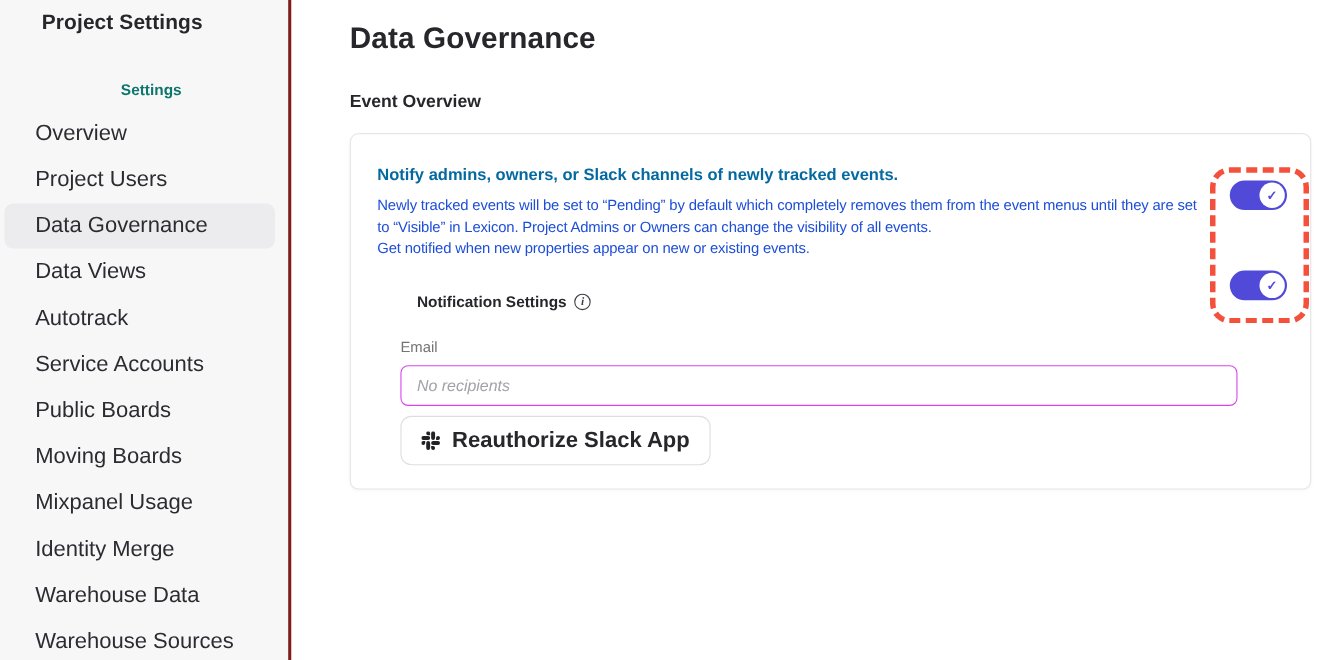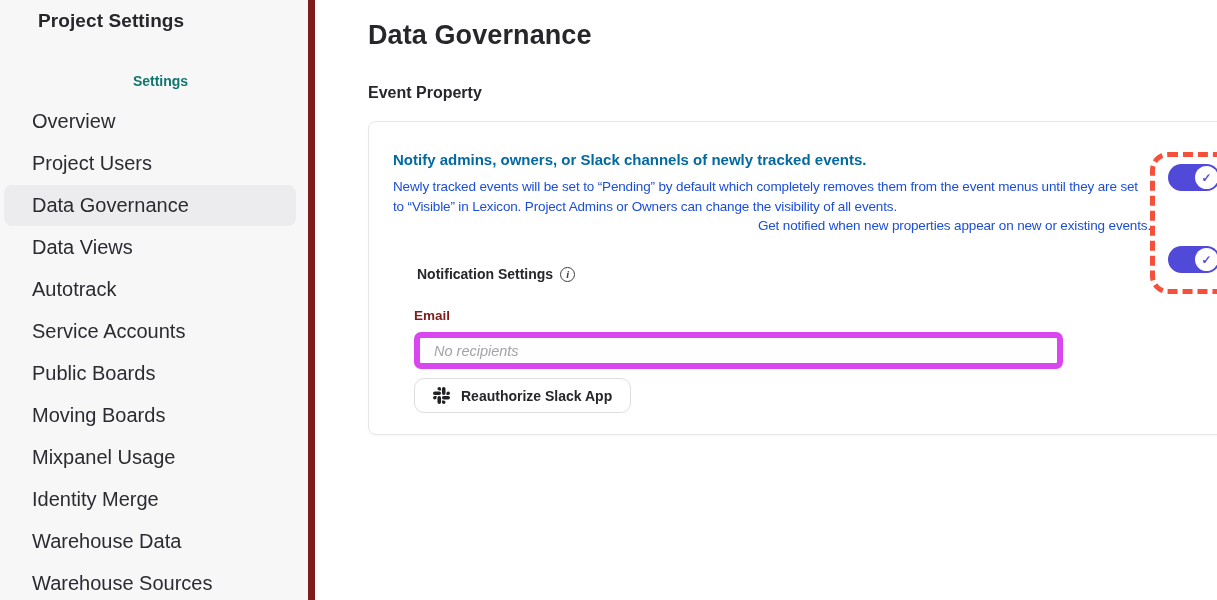--- a/index.html
+++ b/index.html
@@ -7,23 +7,23 @@
   body {
     width: 1217px; height: 600px; overflow: hidden;
     font-family: "Liberation Sans", sans-serif;
     color: #26262b;
     -webkit-font-smoothing: antialiased;
   }
   .app { display: flex; width: 1217px; height: 600px; }
 
   
   .sidebar {
-    width: 315px; flex-shrink: 0; height: 600px;
+    width: 265px; flex-shrink: 0; height: 600px;
     background: #f7f7f8;
-    border-right: 7px solid #7f1d1d;
+    border-right: 3px solid #7f1d1d;
     padding-top: 9px;
   }
   .sidebar-title {
     font-size: 19px; font-weight: 700; color: #26262b;
     margin: 0 0 0 38px; line-height: 23px; letter-spacing: .1px;
   }
   .sidebar-section {
     font-size: 14px; font-weight: 700; color: #0f766e;
     margin: 41px 0 11px 13px; line-height: 17px; text-align: center;
   }
@@ -59,56 +59,56 @@
   .text-col { width: 758px; }
   .row-title {
     font-size: 15px; font-weight: 700; color: #0369a1;
     margin: 0 0 8px; line-height: 18px;
   }
   .row-title.npn { margin: 22px 0 7px; }
   .row-desc {
     font-size: 13.5px; color: #1d4ed8; letter-spacing: -.15px;
     margin: 0; line-height: 20px;
   }
-  .row-desc.single { line-height: 18px; text-align: right; }
+  .row-desc.single { line-height: 18px; }
 
   .settings-group { margin: 31px 0 0 21px; }
   .group-title {
     font-size: 14px; font-weight: 700; color: #26262b;
-    margin: 3px; line-height: 17px; display: flex; align-items: center;
+    margin: 15px; line-height: 17px; display: flex; align-items: center;
   }
   .info-icon {
     display: inline-flex; align-items: center; justify-content: center;
     width: 15px; height: 15px; margin-left: 7px;
     border: 1.4px solid #3e3e44; border-radius: 50%;
     color: #3e3e44; font-size: 10.5px; font-weight: 600;
     font-family: "Liberation Serif", serif; font-style: italic;
     cursor: pointer;
   }
   .info-icon::after { content: "i"; }
 
   .field-label {
-    font-size: 13.5px; color: #7f1d1d; font-weight: 700;
+    font-size: 13.5px; color: #737373; font-weight: 400;
     margin: 25px 0 8px; line-height: 16px;
   }
   .field-label.slack { margin: 23px 0 9px; }
   .text-input {
-    width: 649px; height: 37px;
-    border: 6px solid #d946ef; border-radius: 7px;
+    width: 761px; height: 37px;
+    border: 1px solid #d946ef; border-radius: 7px;
     padding: 0 14px; font-size: 14.5px; color: #c2410c;
     font-family: "Liberation Sans", sans-serif;
     outline: none; background: #fff;
   }
   .text-input::placeholder { font-style: italic; color: #a2a2a8; }
 
   .slack-btn {
     display: inline-flex; align-items: center; gap: 11px;
-    height: 35px; margin-top: 9px; padding: 0 18px;
+    height: 45px; margin-top: 9px; padding: 0 18px;
     background: #fff; border: 1px solid #dedee1; border-radius: 10px;
-    font-size: 14px; font-weight: 700; color: #26262b;
+    font-size: 20px; font-weight: 700; color: #26262b;
     font-family: "Liberation Sans", sans-serif;
     cursor: pointer;
   }
   .slack-btn svg { display: block; }
 
   
   .toggle {
     position: absolute; right: 21px;
     width: 52px; height: 27px; border-radius: 14px;
     background: #c9c9ce; cursor: pointer;
@@ -152,21 +152,21 @@
       <div class="nav-item">Moving Boards</div>
       <div class="nav-item">Mixpanel Usage</div>
       <div class="nav-item">Identity Merge</div>
       <div class="nav-item">Warehouse Data</div>
       <div class="nav-item">Warehouse Sources</div>
     </nav>
   </aside>
 
   <main class="main">
     <h2 class="page-title">Data Governance</h2>
-    <h3 class="section-title">Event Property</h3>
+    <h3 class="section-title">Event Overview</h3>
 
     <section class="card">
 
       <div class="text-col">
         <p class="row-title">Notify admins, owners, or Slack channels of newly tracked events.</p>
         <p class="row-desc">Newly tracked events will be set to “Pending” by default which completely removes them from the event menus until they are set to “Visible” in Lexicon. Project Admins or Owners can change the visibility of all events.</p>
 
         <p class="row-desc single">Get notified when new properties appear on new or existing events.</p>
 
         <div class="settings-group">

